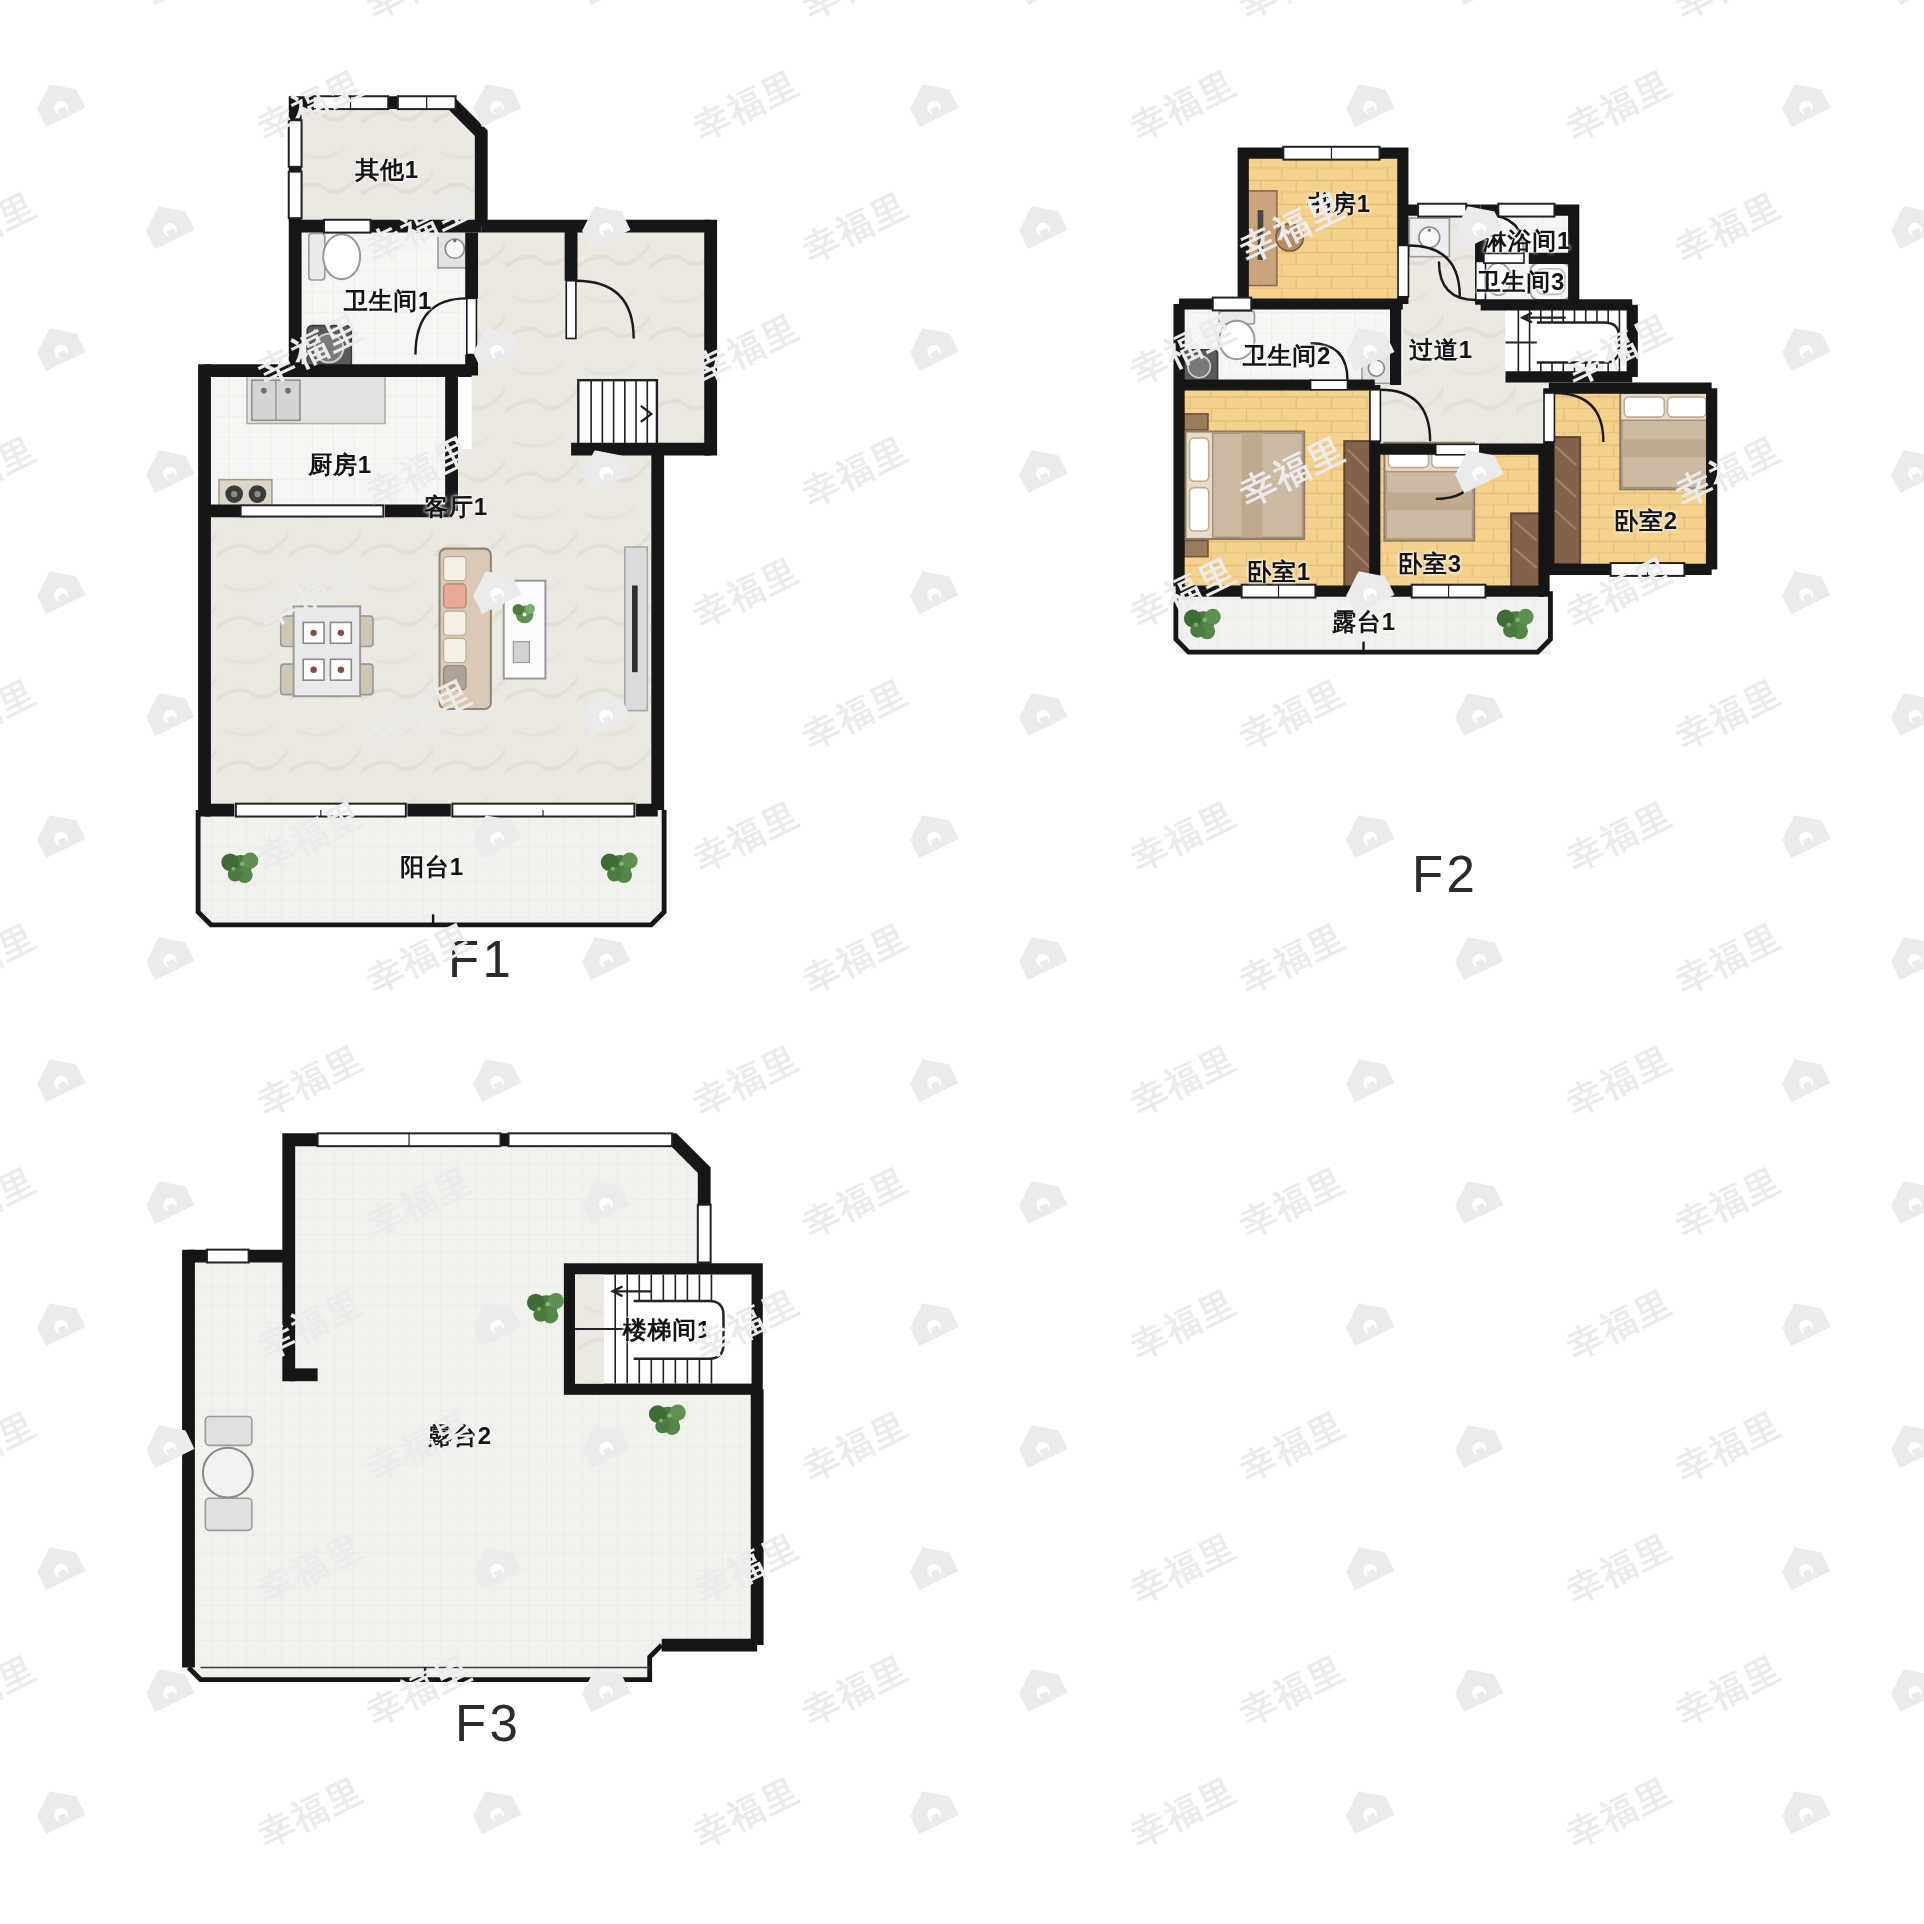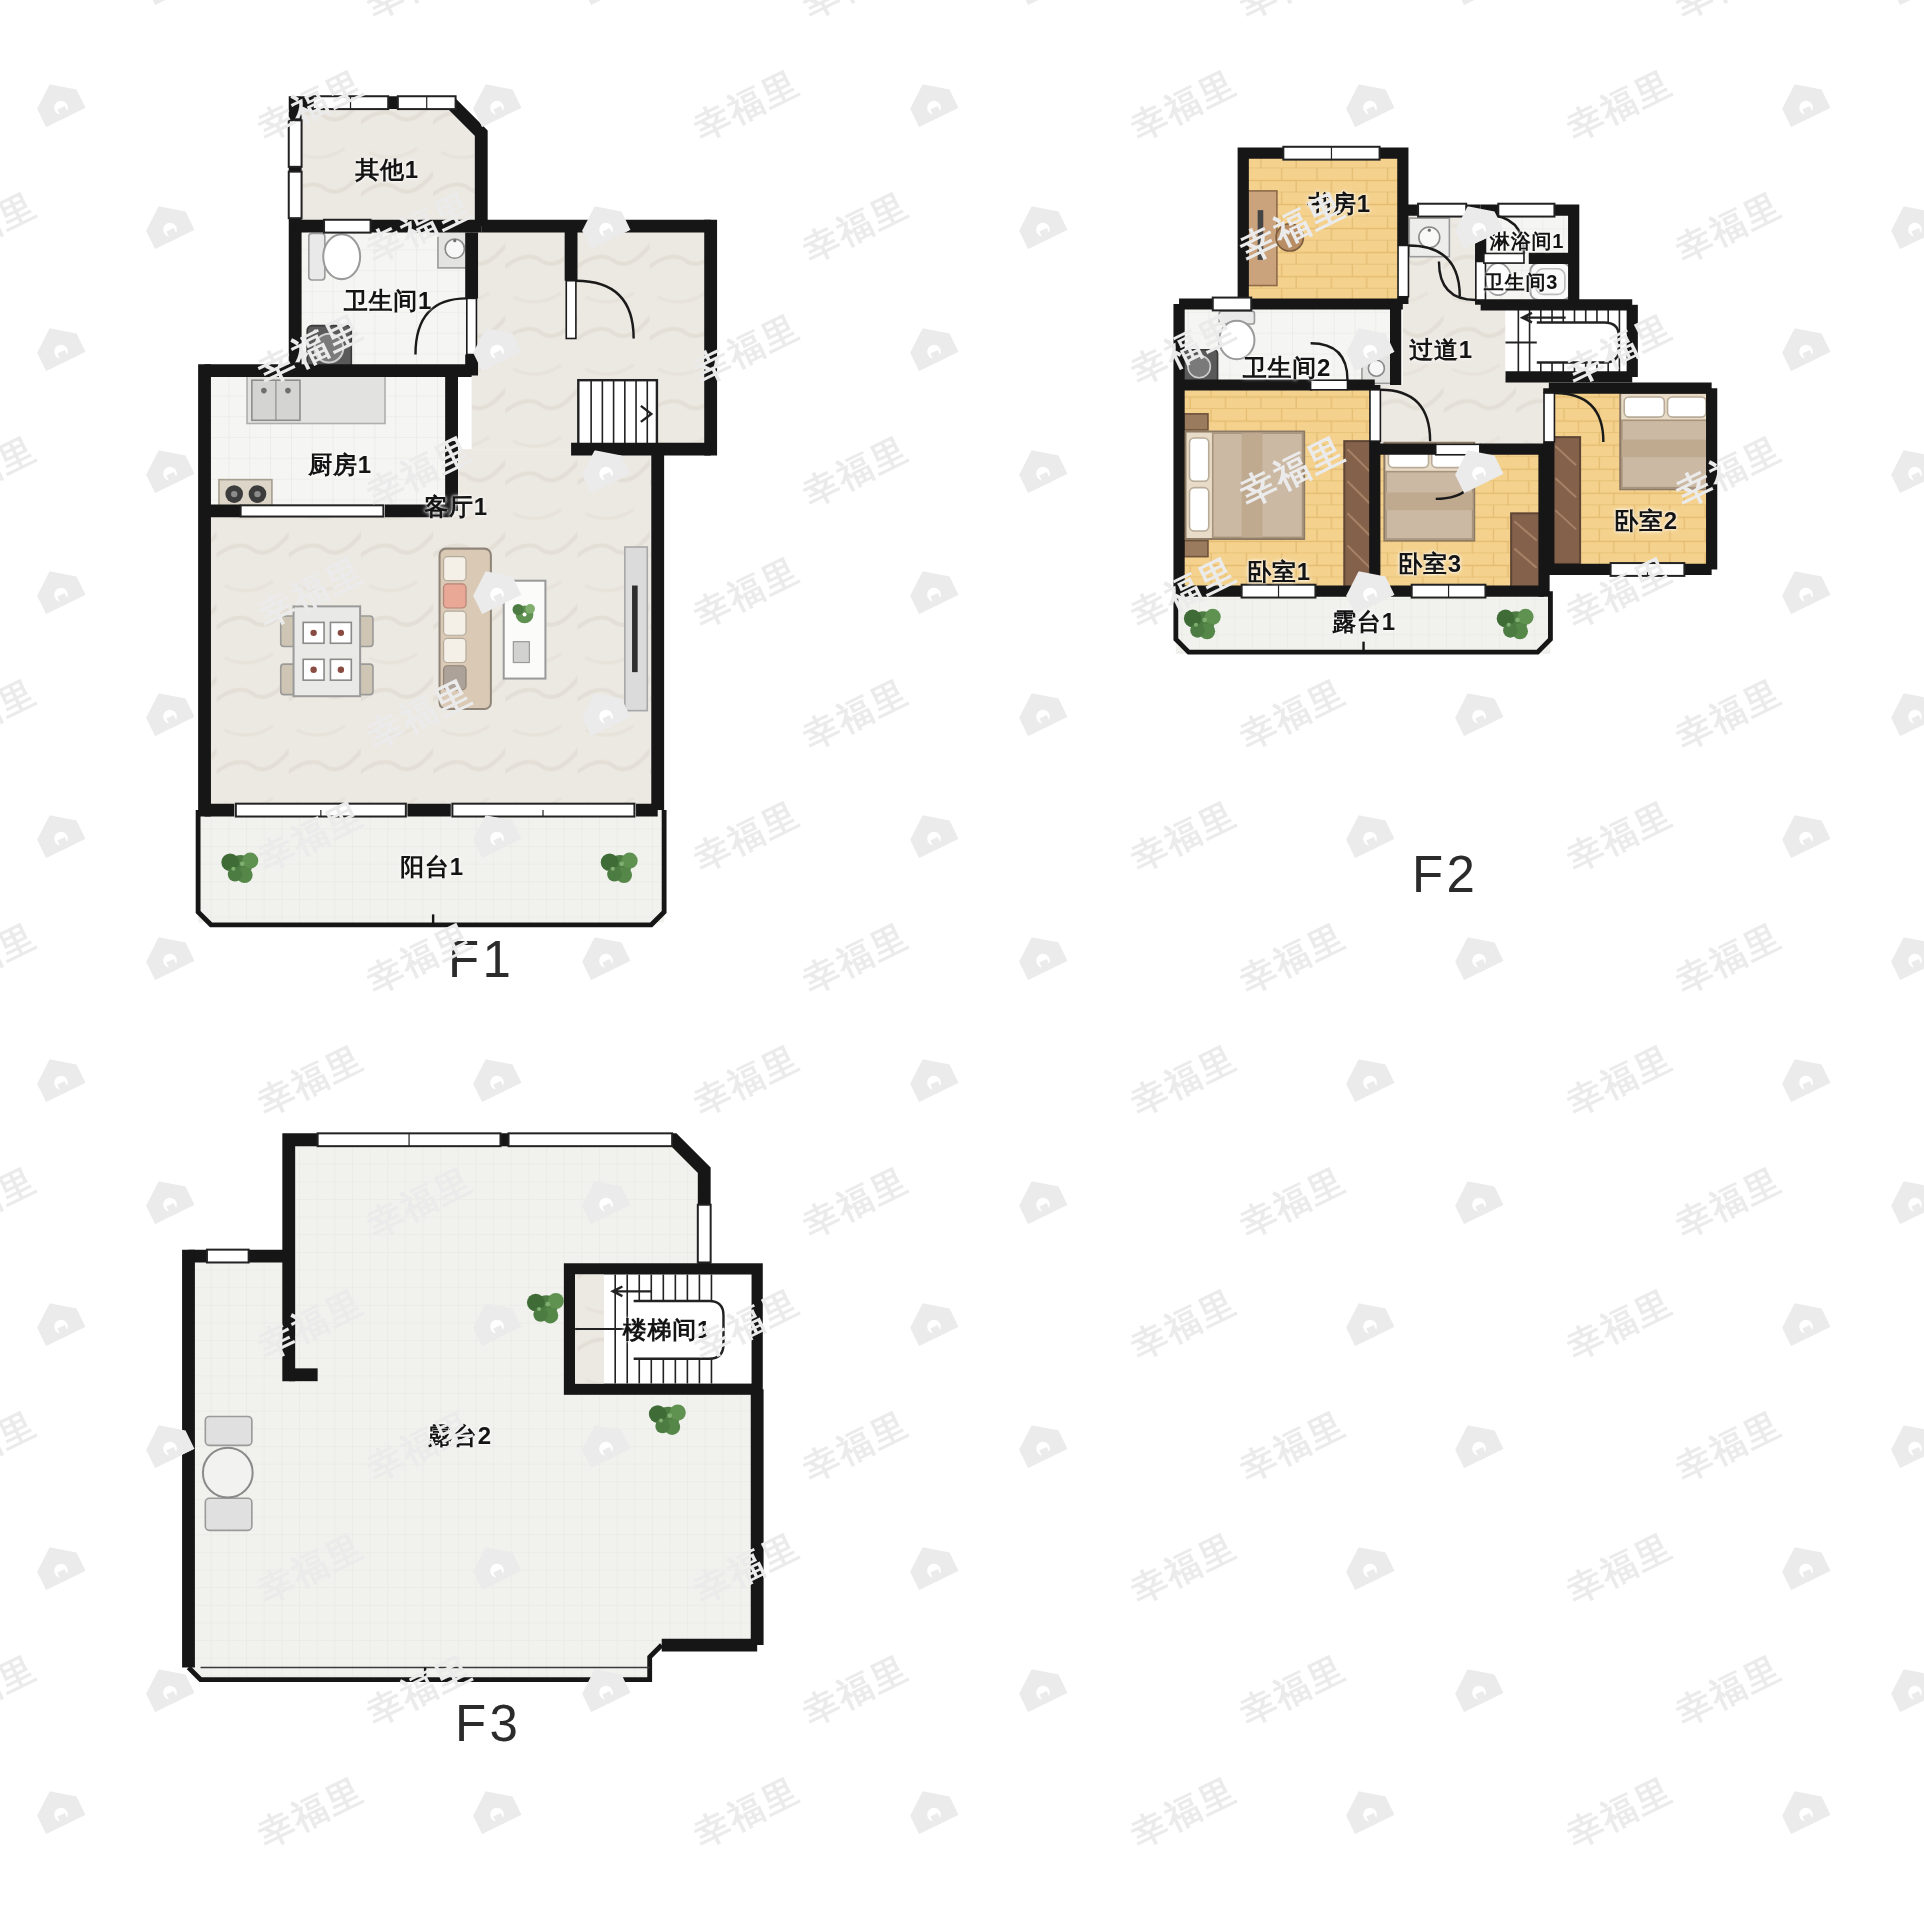--- a/index.html
+++ b/index.html
@@ -5,21 +5,21 @@
   html,body{margin:0;padding:0;background:#ffffff;width:1925px;height:1925px;overflow:hidden;
     font-family:"Liberation Sans","DejaVu Sans",sans-serif;}
   #stage{position:absolute;left:0;top:0;width:1925px;height:1925px;background:#fff;}
   #plan-svg{position:absolute;left:0;top:0;}
   #watermarks{position:absolute;left:0;top:0;width:1925px;height:1925px;pointer-events:none;z-index:5;}
   .wm{position:absolute;transform:rotate(-26deg);color:#ebebeb;font-weight:bold;font-size:35px;
       letter-spacing:2.4px;white-space:nowrap;user-select:none;}
   .labels{position:absolute;left:0;top:0;width:1925px;height:1741px;z-index:4;}
   .room-label{position:absolute;transform:translate(-50%,-50%);font-size:24px;font-weight:700;
       color:#141414;white-space:nowrap;text-shadow:0 0 4px #fff,0 0 2.4px #fff;letter-spacing:0.8px;}
-  .room-label.small{font-size:20px;}
+  .room-label.small{font-size:24px;}
   .floor-title{position:absolute;transform:translate(-50%,-50%);font-size:51px;font-weight:400;
       color:#2b2b2b;letter-spacing:3.2px;}
 </style>
 </head>
 <body>
 
 <div id="stage">
 
 <svg id="plan-svg" width="1925" height="1925" viewBox="0 0 2400 2400">
   <defs>
@@ -844,21 +844,21 @@
   <div class="room-label" style="left:387px;top:170px">其他1</div>
   <div class="room-label" style="left:388px;top:301px">卫生间1</div>
   <div class="room-label" style="left:340px;top:465px">厨房1</div>
   <div class="room-label" style="left:456px;top:507px">客厅1</div>
   <div class="room-label" style="left:432px;top:867px">阳台1</div>
   <div class="floor-title" style="left:481px;top:959px">F1</div>
 
   <div class="room-label" style="left:1339px;top:204px">书房1</div>
   <div class="room-label small" style="left:1527px;top:241px">淋浴间1</div>
   <div class="room-label small" style="left:1521px;top:282px">卫生间3</div>
-  <div class="room-label" style="left:1287px;top:368px">卫生间2</div>
+  <div class="room-label" style="left:1287px;top:356px">卫生间2</div>
   <div class="room-label" style="left:1441px;top:350px">过道1</div>
   <div class="room-label" style="left:1279px;top:572px">卧室1</div>
   <div class="room-label" style="left:1430px;top:564px">卧室3</div>
   <div class="room-label" style="left:1646px;top:521px">卧室2</div>
   <div class="room-label" style="left:1364px;top:622px">露台1</div>
   <div class="floor-title" style="left:1445px;top:874px">F2</div>
 
   <div class="room-label" style="left:667px;top:1330px">楼梯间1</div>
   <div class="room-label" style="left:460px;top:1436px">露台2</div>
   <div class="floor-title" style="left:488px;top:1723px">F3</div>

